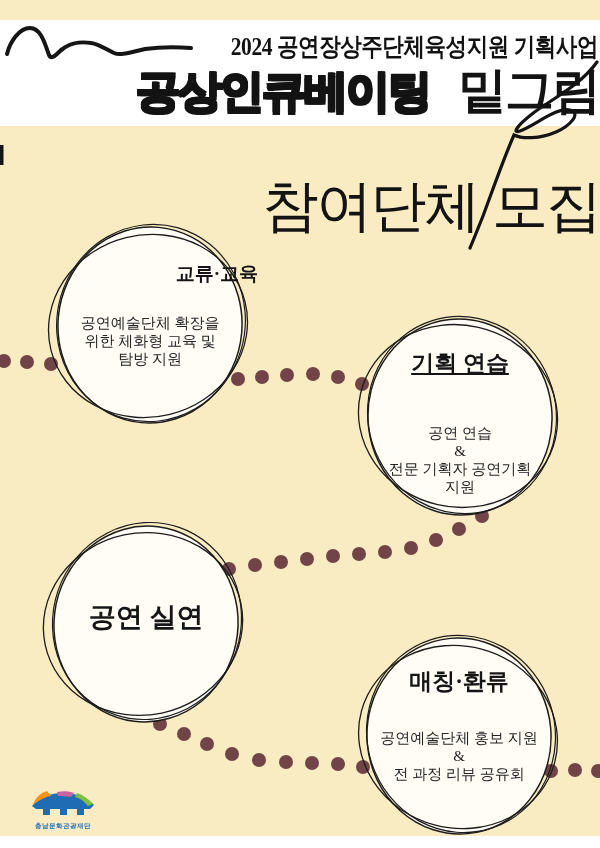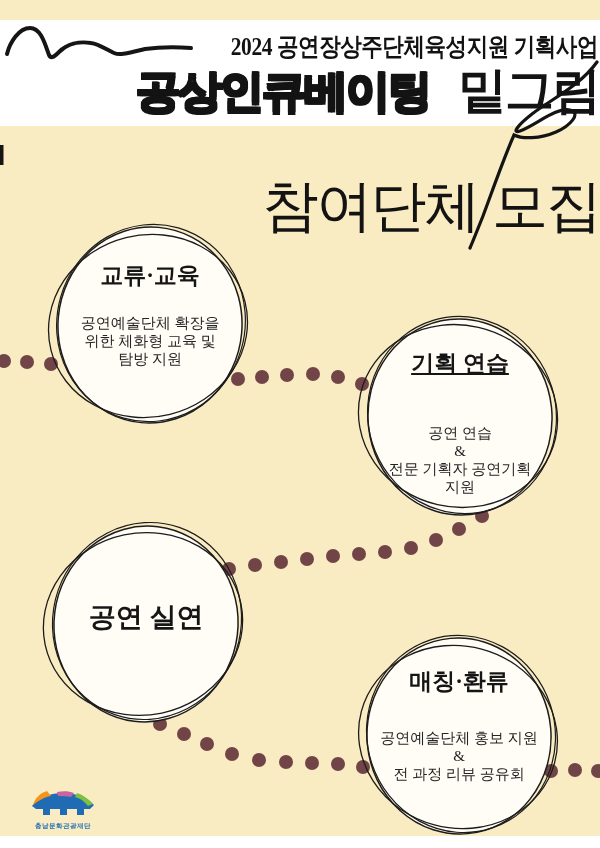--- a/index.html
+++ b/index.html
@@ -50,21 +50,21 @@
   .stage-body{
     position:absolute; left:0; width:100%; text-align:center;
     font-family:"Liberation Serif","DejaVu Serif",serif;
     font-size:15px; line-height:18px; color:#242424;
   }
   .stage-body span{display:block;}
   .stage-1{left:42px; top:217px;}
   .stage-2{left:352px; top:309px;}
   .stage-3{left:38px; top:516px;}
   .stage-4{left:351px; top:628px;}
-  .stage-1 .stage-title{top:47px; font-size:23px;}
+  .stage-1 .stage-title{top:47px; font-size:19px;text-align:right;}
   .stage-2 .stage-title{top:43px; font-size:23px;text-decoration:underline;}
   .stage-3 .stage-title{top:88px; font-size:27px;}
   .stage-4 .stage-title{top:42px; font-size:23px;}
   .stage-1 .stage-body{top:97px;}
   .stage-2 .stage-body{top:92px;margin-top:23px;}
   .stage-4 .stage-body{top:101px;}
 
   
   .logo{position:absolute; left:30px; top:791px; width:66px; z-index:2; text-align:center;}
   .logo-text{

